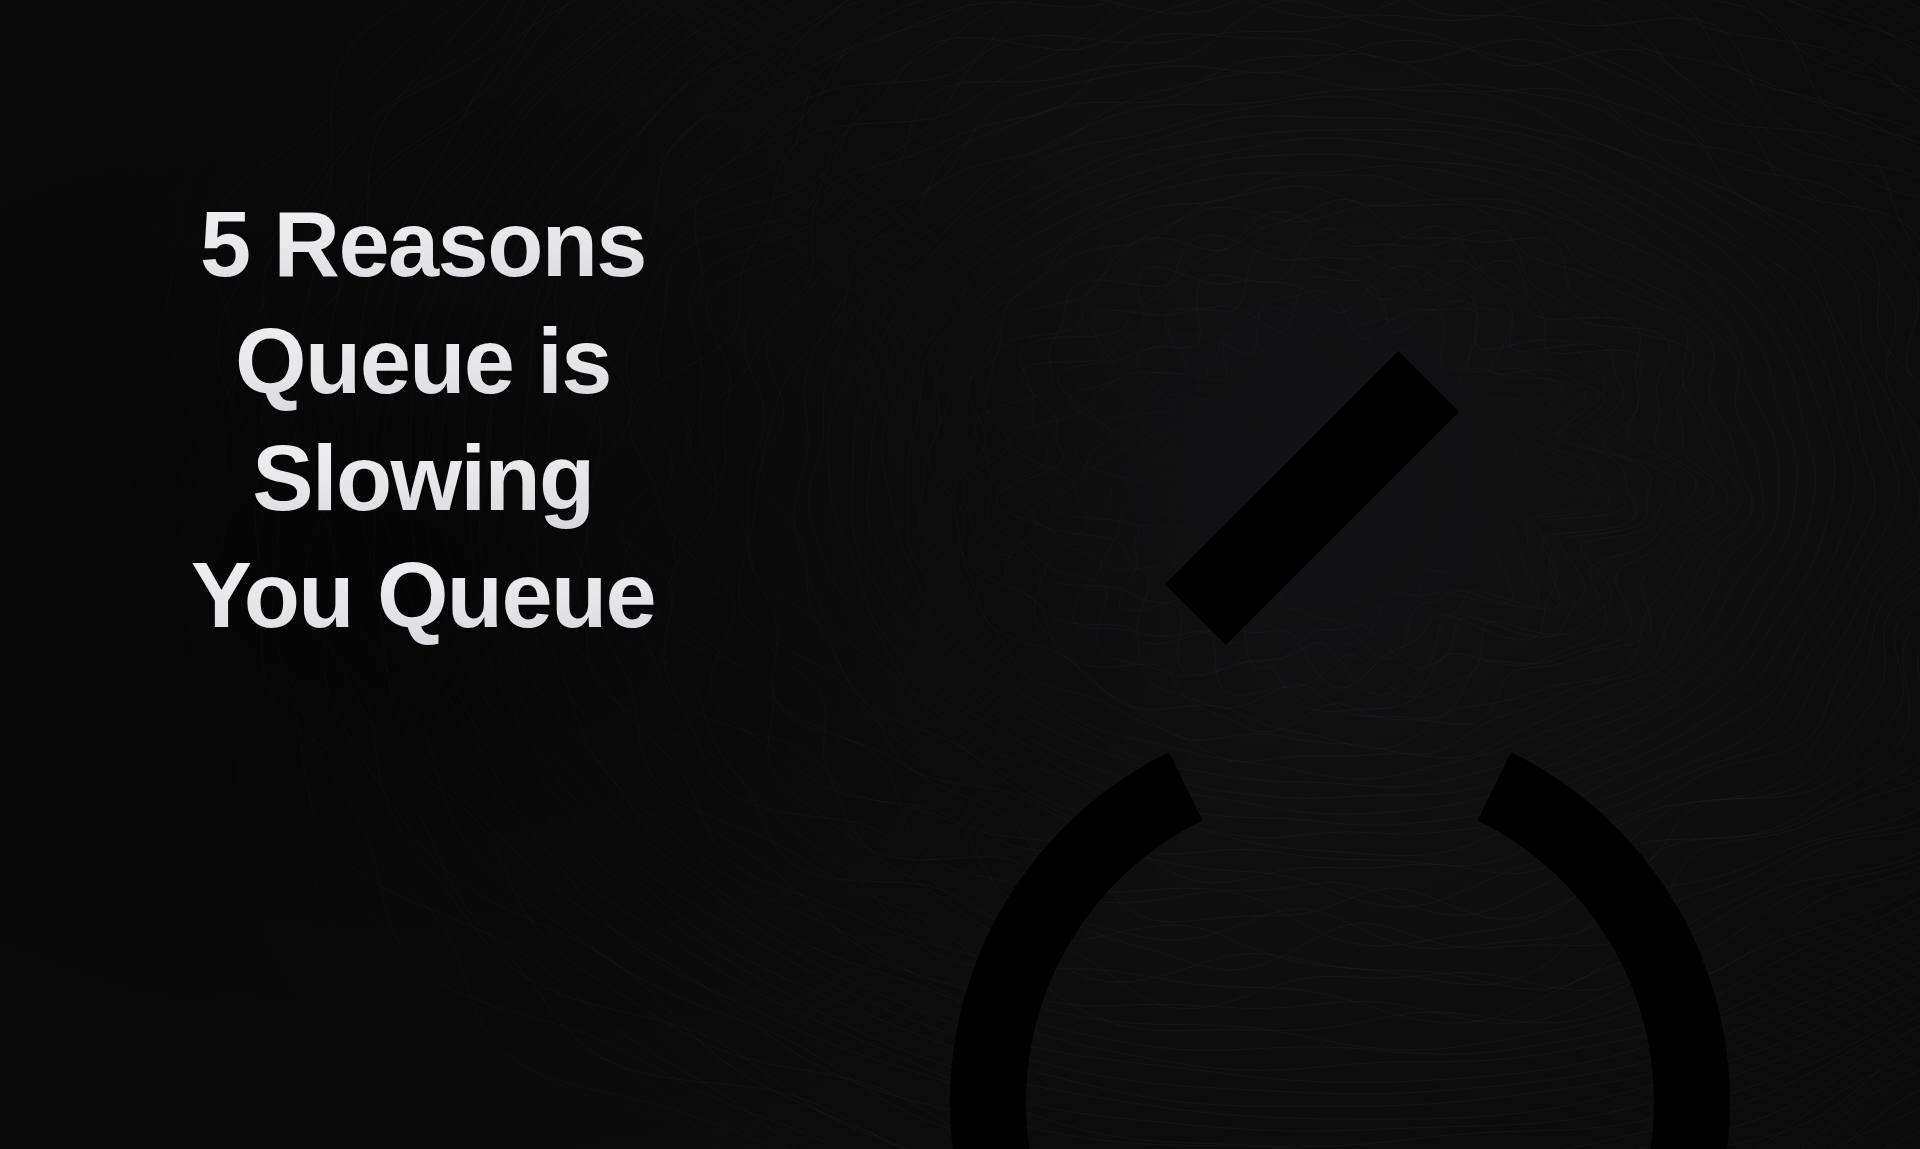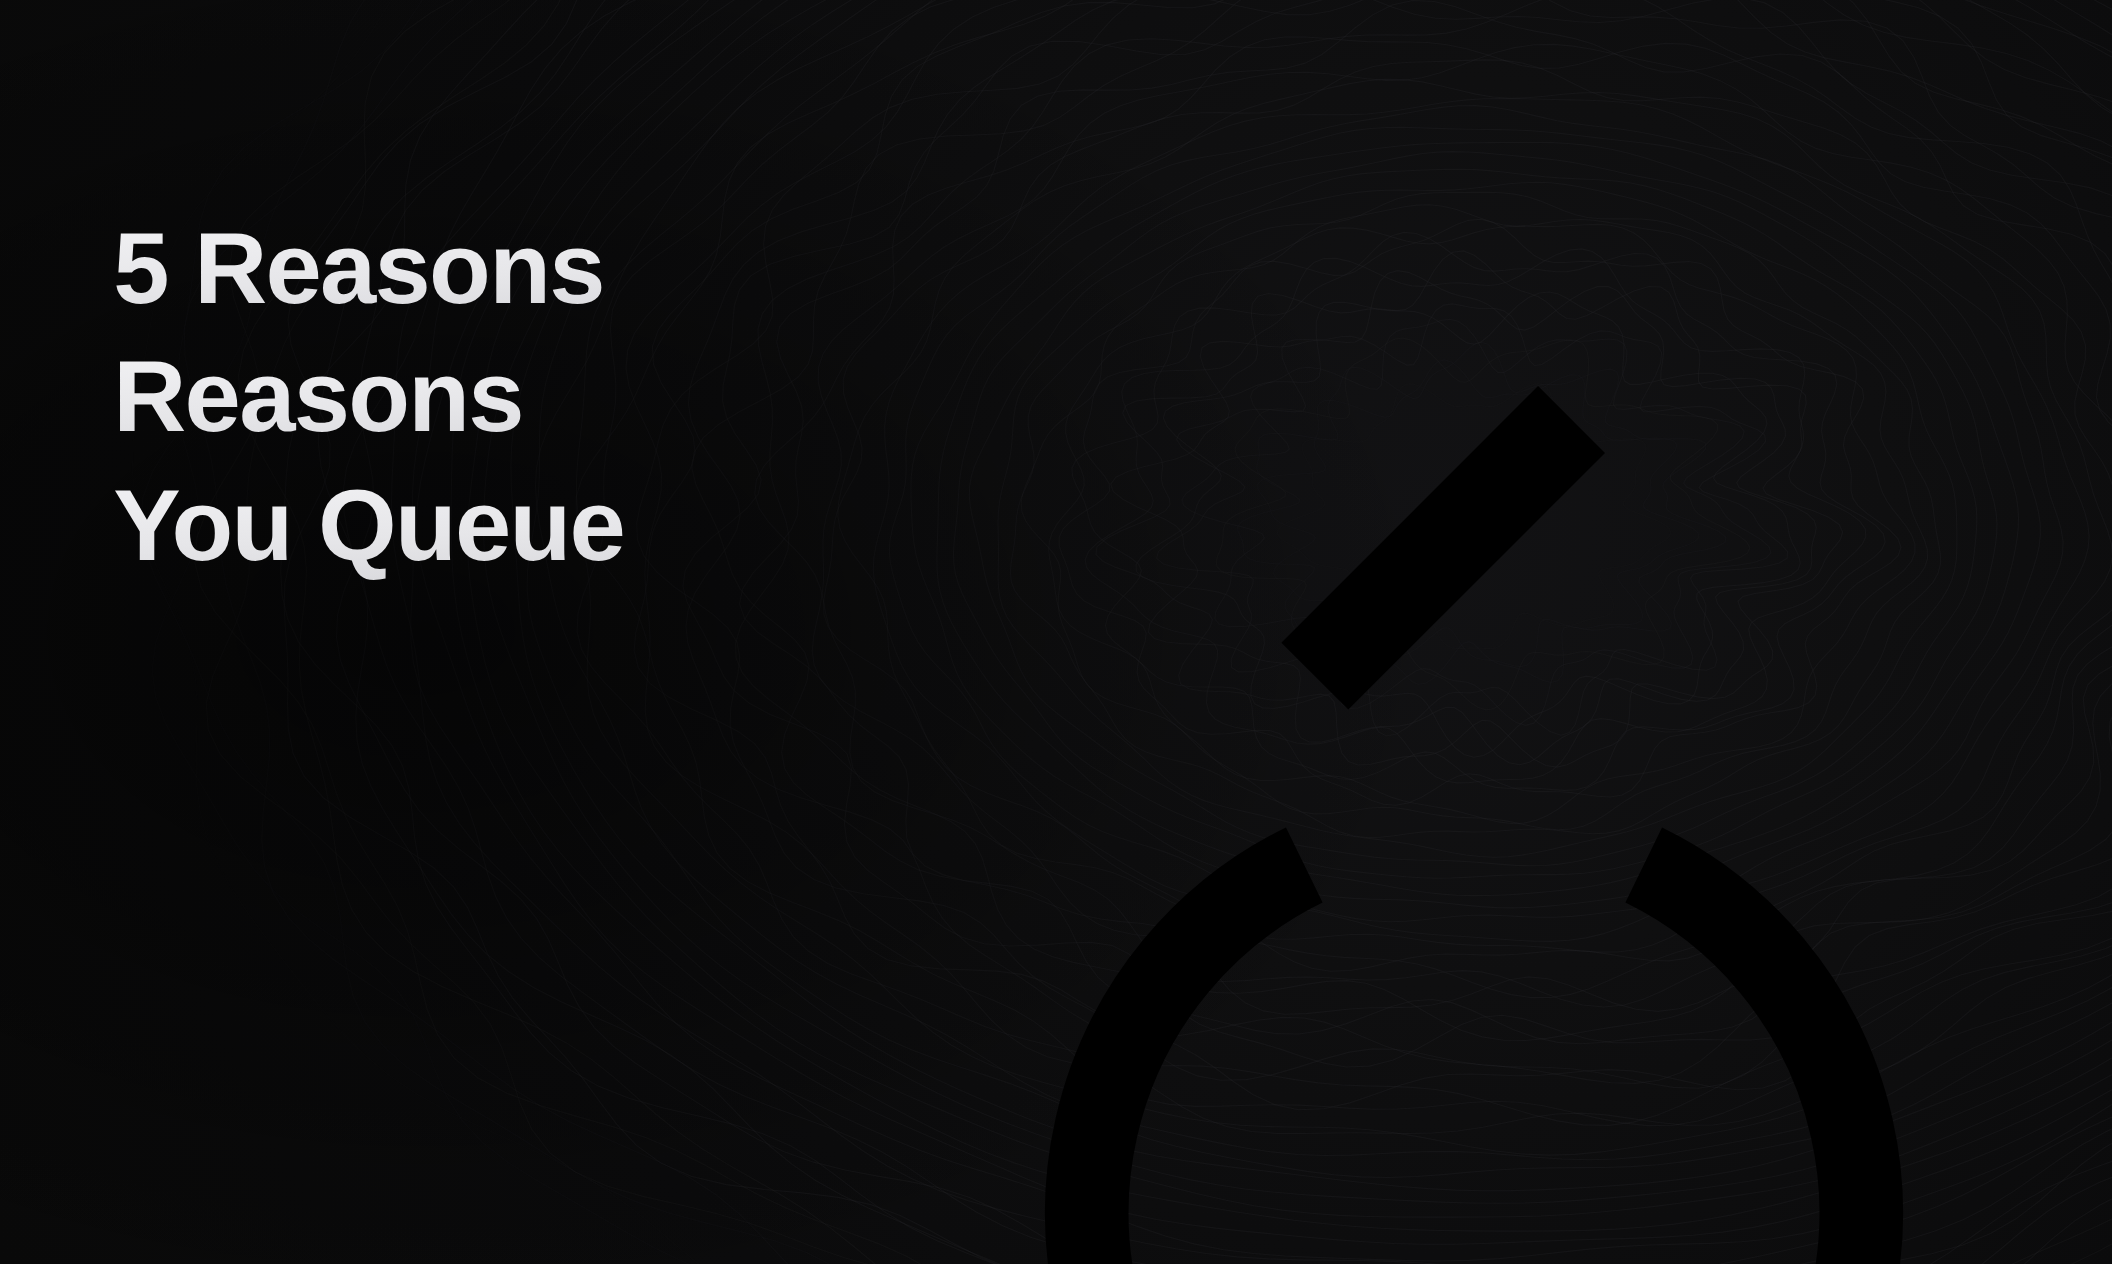--- a/index.html
+++ b/index.html
@@ -69,20 +69,21 @@
     font-size: 92px;
     line-height: 117px;
     font-weight: 700;
     letter-spacing: -1.6px;
     color: #e9e9ec;
     background: linear-gradient(178deg, #f4f4f6 0%, #e6e6e9 55%, #d4d4d8 100%);
     -webkit-background-clip: text;
     background-clip: text;
     -webkit-text-fill-color: transparent;
     white-space: nowrap;
+    text-align: center;
   }
 </style>
 </head>
 <body>
 
 <div id="canvas">
 
   <div class="bg-base"></div>
 
   <div class="bg-guilloche">
@@ -152,17 +153,18 @@
 
   <div class="graphic">
     <svg id="mark-svg" viewBox="0 0 1920 1149" preserveAspectRatio="none">
         <path d="M 1185.7 786.4 A 352 352 0 1 0 1494.3 786.4" fill="none" stroke="#000000" stroke-width="76" stroke-linecap="butt"></path>
         <rect x="1135.4" y="427.0" width="330.0" height="86.0" fill="#000000" transform="rotate(-45 1340 470)"></rect>
       </svg>
   </div>
 
   <div class="headline">
     <span class="headline-line">5 Reasons</span>
-    <span class="headline-line">Reasons</span>
+    <span class="headline-line">Queue is</span>
+    <span class="headline-line">Slowing</span>
     <span class="headline-line">You Queue</span>
   </div>
 
 </div>
 
 </body></html>

